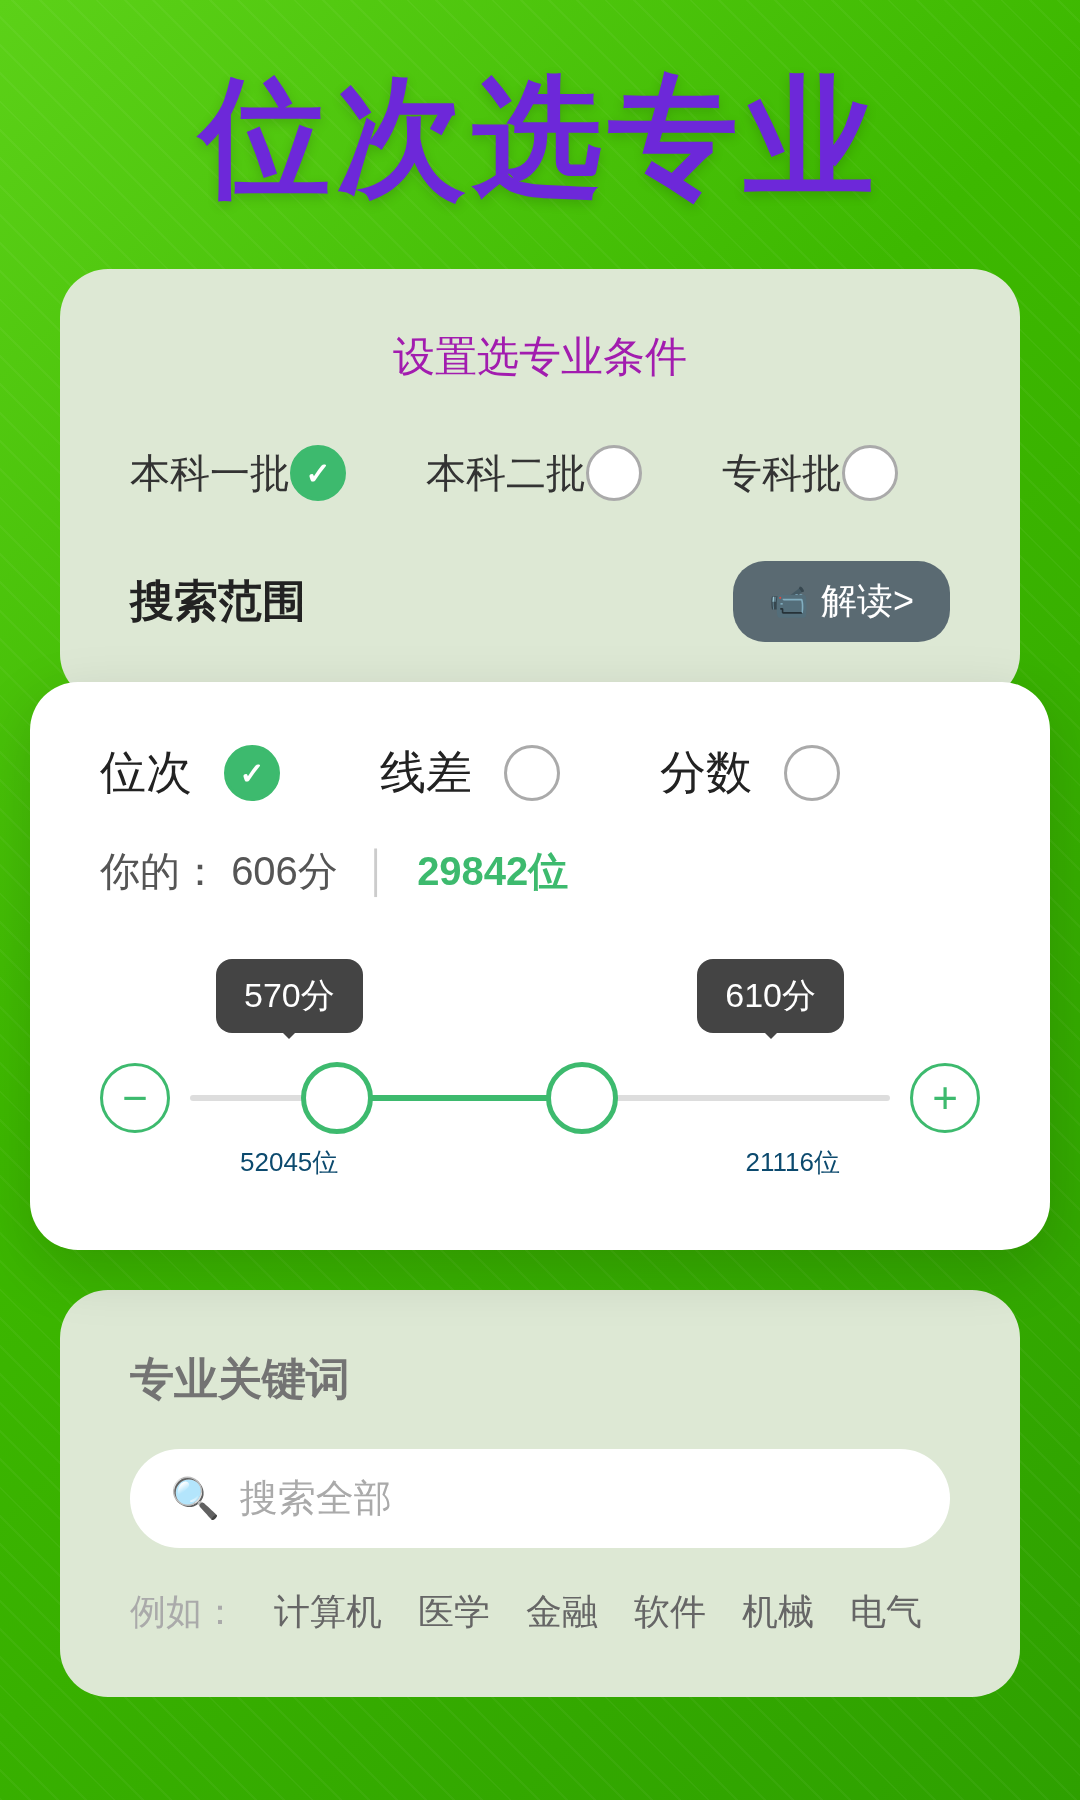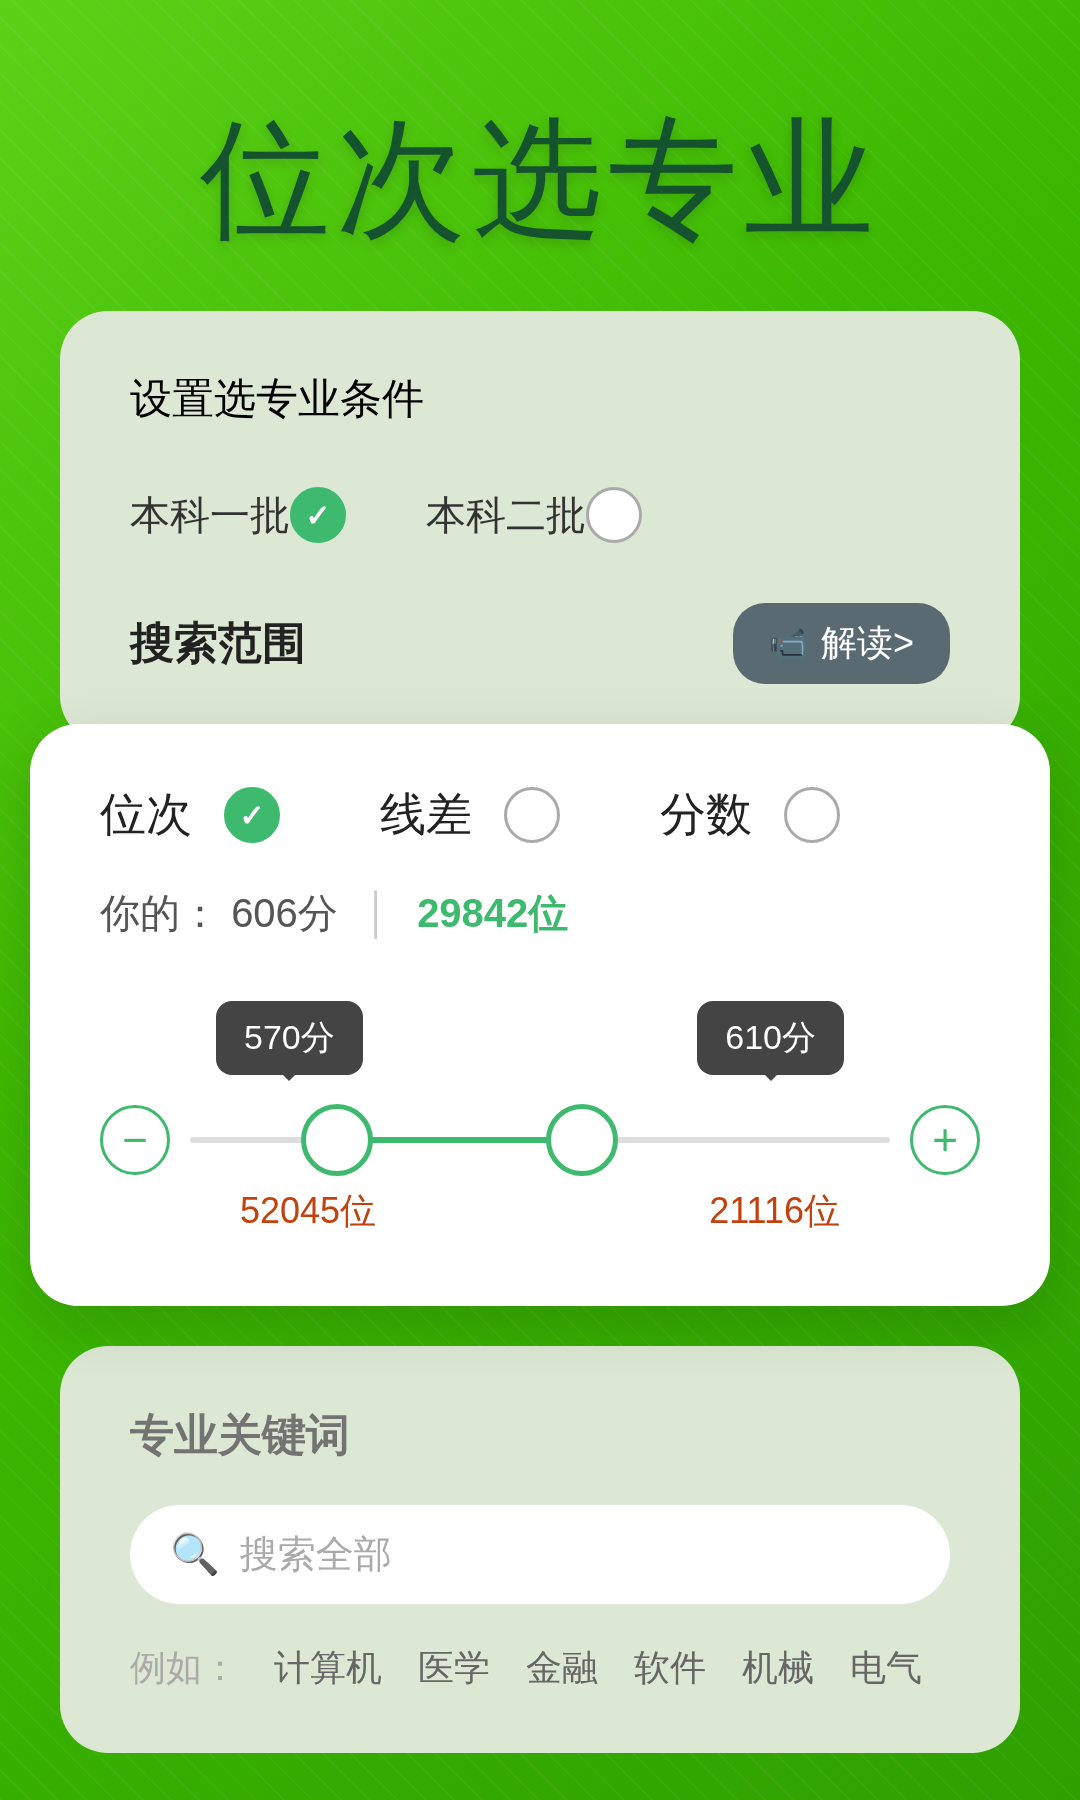--- a/index.html
+++ b/index.html
@@ -34,43 +34,43 @@
 
     .page-content {
       position: relative;
       z-index: 1;
       width: 100%;
       height: 100%;
     }
 
     
     .hero-title {
-      color: #14532d;
+      color: #6d28d9;
       font-size: 130px;
-      font-weight: 400;
+      font-weight: 700;
       text-align: center;
-      padding-top: 108px;
+      padding-top: 66px;
       letter-spacing: 6px;
       line-height: 1.1;
       text-shadow: 0 4px 12px rgba(0,0,0,0.15);
     }
 
     
     .main-card {
       background: #dde8d4;
       border-radius: 48px;
       margin: 60px 60px 0 60px;
       padding: 60px 70px;
       position: relative;
     }
 
     .card-title {
-      text-align: left;
+      text-align: center;
       font-size: 42px;
-      color: #000000;
+      color: #a21caf;
       margin-bottom: 60px;
       font-weight: 400;
     }
 
     .radio-row {
       display: flex;
       align-items: center;
       gap: 80px;
       margin-bottom: 60px;
     }
@@ -272,22 +272,22 @@
     }
 
     .slider-positions {
       display: flex;
       justify-content: space-between;
       padding: 0 140px;
       margin-top: 12px;
     }
 
     .position-label {
-      font-size: 36px;
-      color: #c2410c;
+      font-size: 26px;
+      color: #0c4a6e;
       text-align: right;
     }
 
     
     .bottom-card {
       background: #dde8d4;
       border-radius: 48px;
       margin: 40px 60px 0 60px;
       padding: 60px 70px 60px 70px;
     }
@@ -354,20 +354,24 @@
       <div class="radio-item">
         <span class="radio-label">本科一批</span>
         <div class="radio-circle checked"></div>
       </div>
 
       <div class="radio-item">
         <span class="radio-label">本科二批</span>
         <div class="radio-circle"></div>
       </div>
 
+      <div class="radio-item">
+        <span class="radio-label">专科批</span>
+        <div class="radio-circle"></div>
+      </div>
 
     </div>
 
     <div class="section-row">
       <span class="section-label">搜索范围</span>
       <div class="interpret-btn">
         <span class="camera-icon">📹</span>
         <span>解读&gt;</span>
       </div>
     </div>

